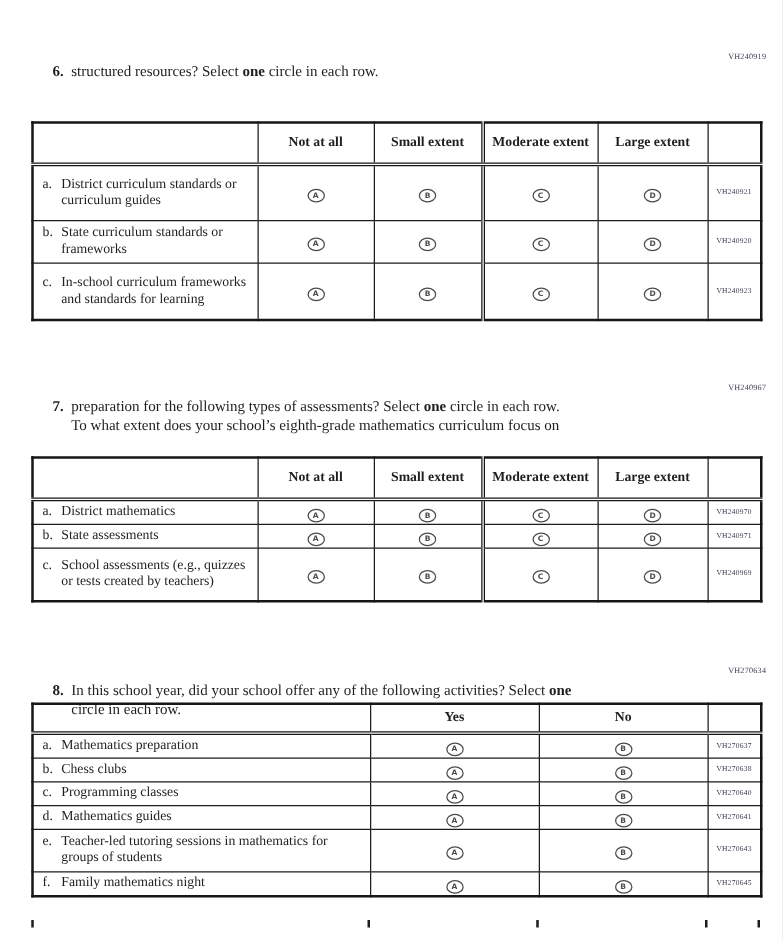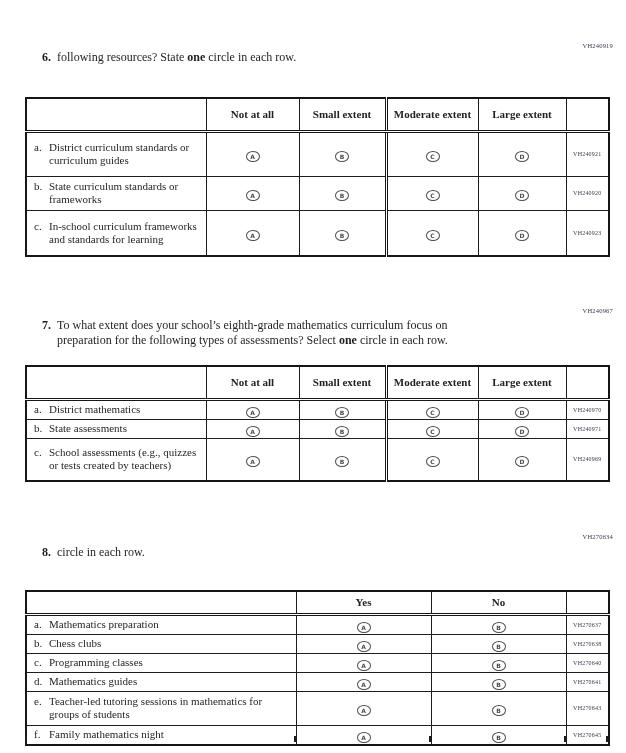--- a/index.html
+++ b/index.html
@@ -54,21 +54,21 @@
 </style>
 </head>
 <body>
 
 <div class="page">
 
   <div class="qcode" style="top:42px">VH240919</div>
   <div class="question" style="left:38px; top:50px;">
     <div class="qnum">6.</div>
     <div class="qtext">
-      <div class="qline"><span>following resources? State </span><b>one</b><span> circle in each row.</span></div>
+      <div class="qline"><span>structured resources? Select </span><b>one</b><span> circle in each row.</span></div>
     </div>
   </div>
 
   <table class="qtable ext4" style="top:97px">
     <colgroup>
         <col style="width:180px">
         <col style="width:93px">
         <col style="width:87px">
         <col style="width:92px">
         <col style="width:88px">
@@ -124,22 +124,22 @@
         <td class="bub"><span class="bubble">D</span></td>
         <td class="code">VH240923</td>
       </tr>
     </tbody>
   </table>
 
   <div class="qcode" style="top:307px">VH240967</div>
   <div class="question" style="left:38px; top:318px;">
     <div class="qnum">7.</div>
     <div class="qtext">
+      <div class="qline"><span>preparation for the following types of assessments? Select </span><b>one</b><span> circle in each row.</span></div>
       <div class="qline"><span>To what extent does your school’s eighth-grade mathematics curriculum focus on</span><b></b><span></span></div>
-      <div class="qline"><span>preparation for the following types of assessments? Select </span><b>one</b><span> circle in each row.</span></div>
     </div>
   </div>
 
   <table class="qtable ext4" style="top:365px">
     <colgroup>
         <col style="width:180px">
         <col style="width:93px">
         <col style="width:87px">
         <col style="width:92px">
         <col style="width:88px">
@@ -195,25 +195,26 @@
         <td class="bub"><span class="bubble">D</span></td>
         <td class="code">VH240969</td>
       </tr>
     </tbody>
   </table>
 
   <div class="qcode" style="top:533px">VH270634</div>
   <div class="question" style="left:38px; top:545px;">
     <div class="qnum">8.</div>
     <div class="qtext">
+      <div class="qline"><span>In this school year, did your school offer any of the following activities? Select </span><b>one</b><span></span></div>
       <div class="qline"><span>circle in each row.</span><b></b><span></span></div>
     </div>
   </div>
 
-  <table class="qtable" style="top:590px">
+  <table class="qtable" style="top:562px">
     <colgroup>
         <col style="width:270px">
         <col style="width:135px">
         <col style="width:135px">
         <col style="width:43px">
       </colgroup>
     <thead>
       <tr style="height:23px">
         <th></th>
         <th class="hdr">Yes</th>

